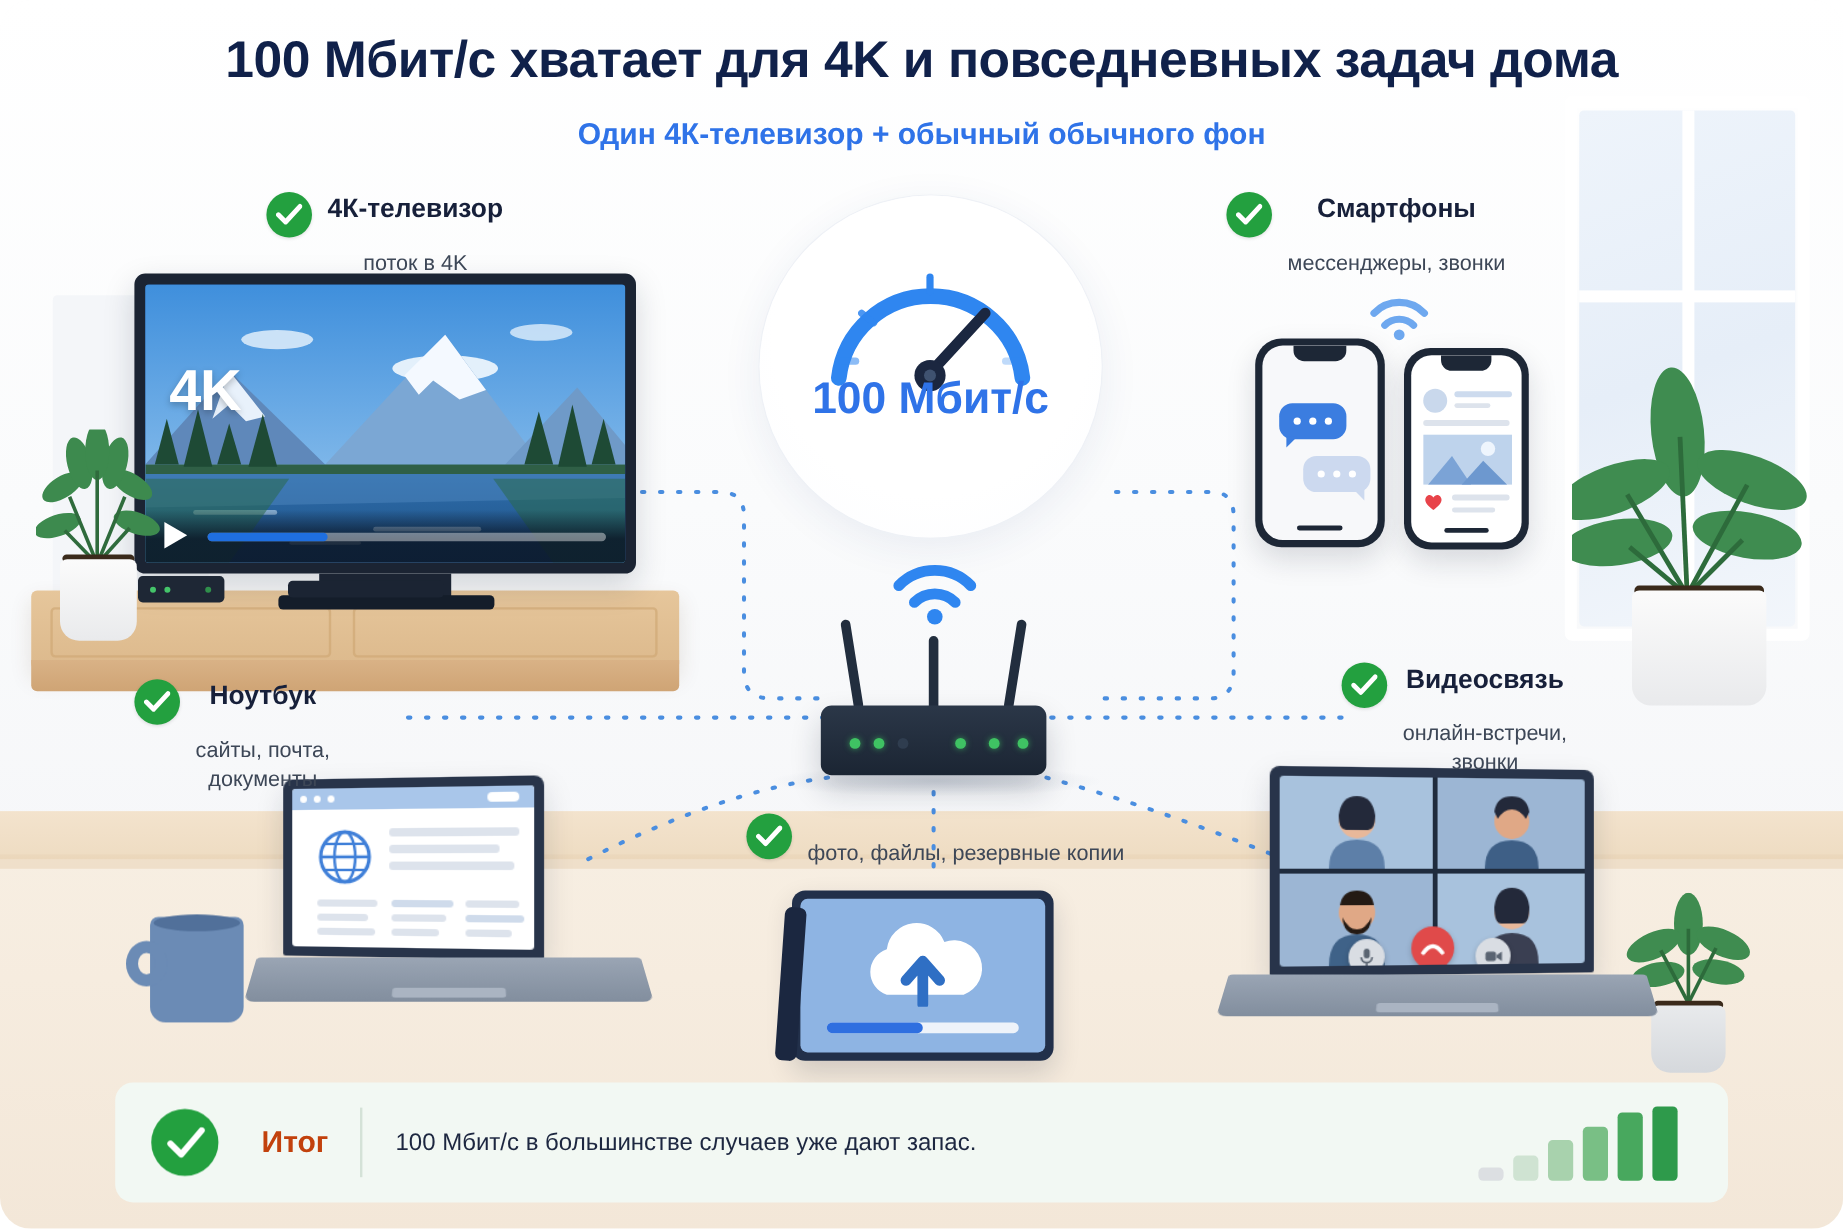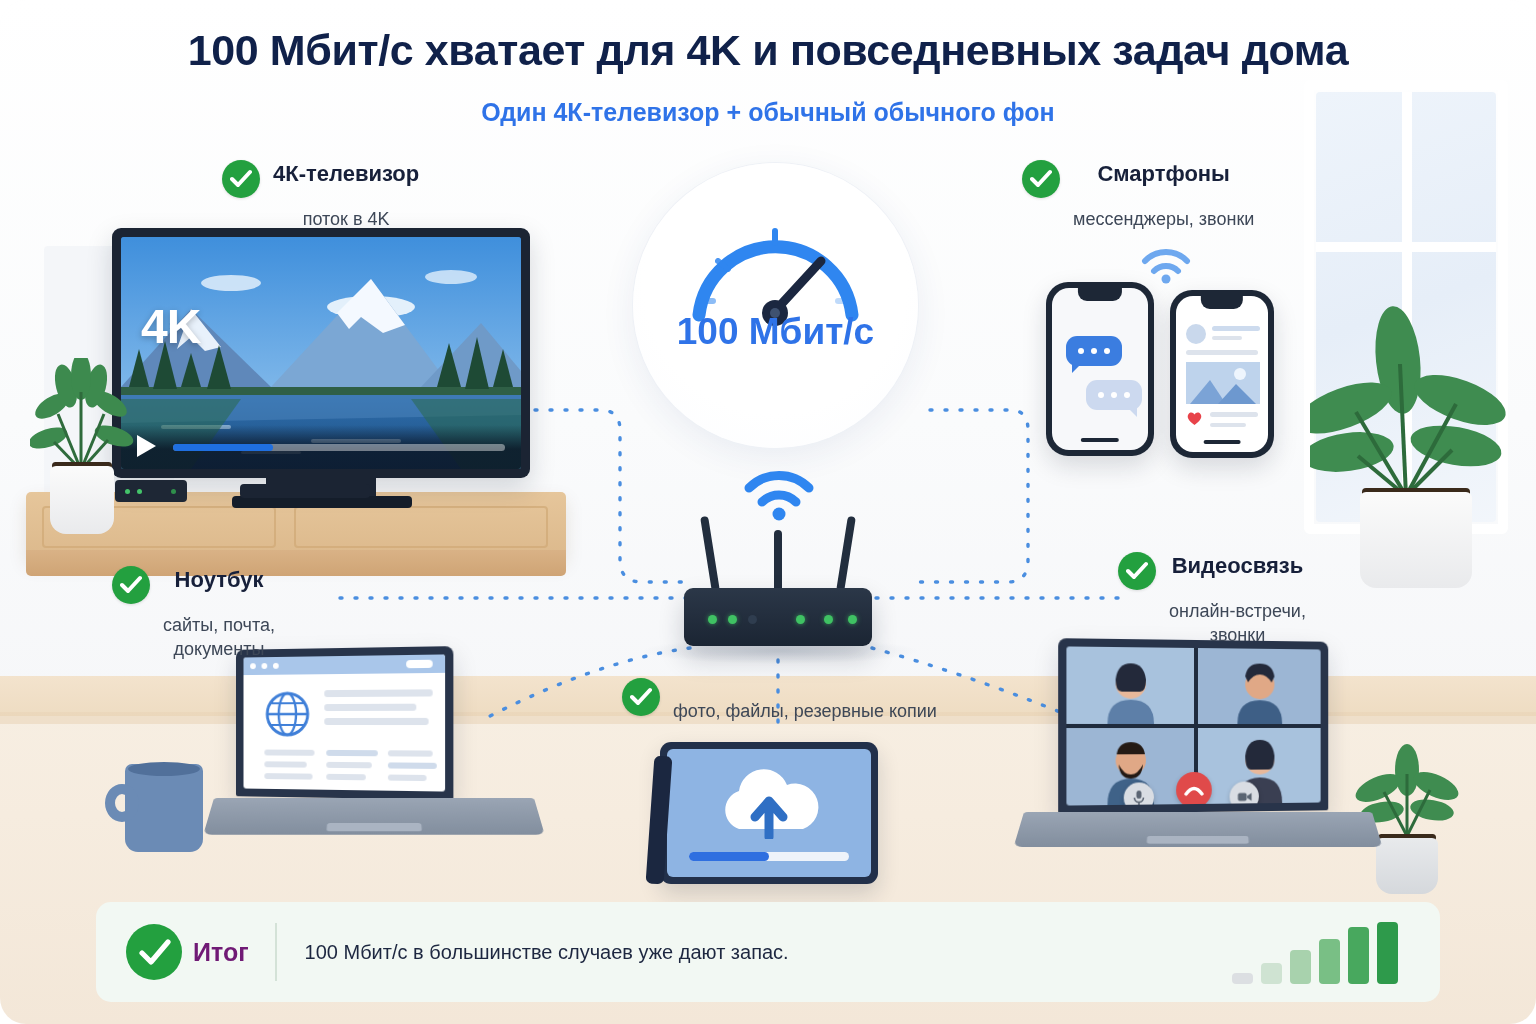--- a/index.html
+++ b/index.html
@@ -126,21 +126,21 @@
   .tablet .scr{width:100%;height:100%;background:#8eb4e3;border-radius:6px;position:relative;overflow:hidden;}
   .callbtn{position:absolute;width:30px;height:30px;border-radius:50%;display:flex;align-items:center;
     justify-content:center;box-shadow:0 2px 5px rgba(0,0,0,.2);}
 
   
   .summary{position:absolute;left:96px;top:902px;width:1344px;height:100px;
     background:#f2f8f3;border-radius:15px;display:flex;align-items:center;}
   .summary .big-check{width:56px;height:56px;border-radius:50%;background:#23a03f;margin-left:30px;
     position:relative;flex:0 0 56px;}
   .summary .big-check svg{position:absolute;left:13px;top:15px;}
-  .sum-label{font-size:25px;font-weight:bold;color:#701a75;margin-left:11px;}
+  .sum-label{font-size:25px;font-weight:bold;color:#c2410c;margin-left:36px;}
   .divider{width:2px;height:58px;background:#d4e2d7;margin-left:26px;}
   .sum-text{margin-left:28px;font-size:20px;color:#1d2740;line-height:1.52;}
   .bars{position:absolute;right:42px;bottom:18px;display:flex;align-items:flex-end;gap:8px;height:66px;}
   .bars span{width:21px;border-radius:4px;display:block;}
 </style>
 </head>
 <body>
 
 <div class="canvas">
 

